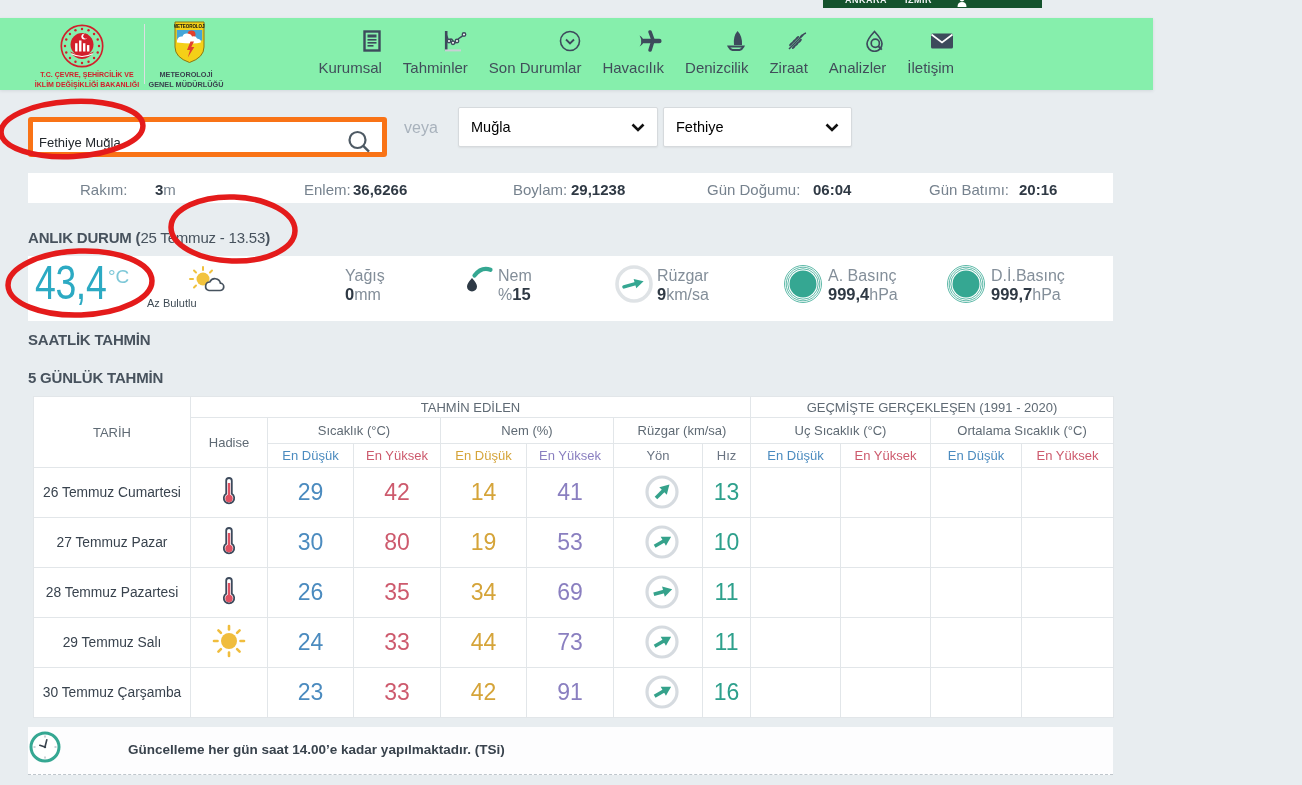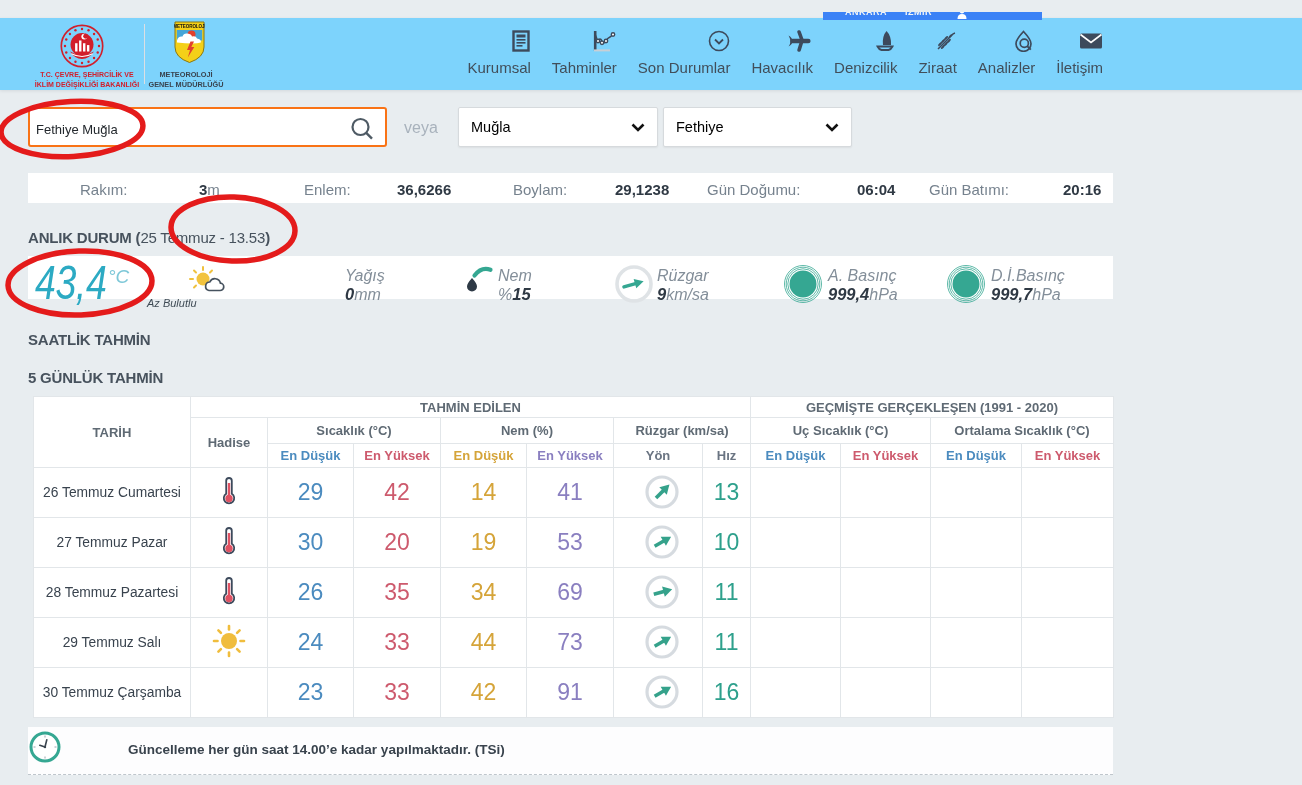--- a/index.html
+++ b/index.html
@@ -1,55 +1,55 @@
 <!DOCTYPE html>
 <html lang="tr"><head>
 <meta charset="utf-8">
 <title>MGM</title>
 <style>
   html,body{margin:0;padding:0;}
   body{font-family:"Liberation Sans",sans-serif;background:#e8edf0;}
   #page{position:relative;width:1302px;height:785px;overflow:hidden;background:#e8edf0;}
   .abs{position:absolute;}
   
-  #hdr{position:absolute;left:0;top:18px;width:1302px;height:72px;background:#7dd3fc;box-shadow:0 1px 3px rgba(60,70,80,.12);}
+  #hdr{position:absolute;left:0;top:18px;width:1153px;height:72px;background:#86efac;box-shadow:0 1px 3px rgba(60,70,80,.12);}
   .mintxt{position:absolute;color:#d21f2b;font-weight:bold;font-size:7.3px;text-align:center;width:110px;line-height:1.35;transform:scaleX(.96);transform-origin:50% 0;}
   .mgmtxt{position:absolute;color:#39434e;font-weight:bold;font-size:7.3px;text-align:center;width:100px;line-height:1.35;}
   #nav{position:absolute;top:11px;right:199px;display:flex;gap:21px;}
   .nitem{display:flex;flex-direction:column;align-items:flex-end;color:#414e5a;font-size:15px;}
   .nitem .ic{height:24px;display:flex;align-items:center;justify-content:center;margin-bottom:6px;}
   
-  #topbar{position:absolute;left:823px;top:12px;width:219px;height:8px;background:#3b82f6;overflow:hidden;}
+  #topbar{position:absolute;left:823px;top:0;width:219px;height:8px;background:#14532d;overflow:hidden;}
   #topbar span{position:absolute;top:-5px;color:#f2f5f7;font-size:9px;font-weight:bold;letter-spacing:.5px;}
   
-  #searchbox{position:absolute;left:28px;top:107px;width:359px;height:40px;background:#fff;border:2px solid #f97316;border-radius:3px;box-sizing:border-box;}
+  #searchbox{position:absolute;left:28px;top:117px;width:359px;height:40px;background:#fff;border:5px solid #f97316;border-radius:3px;box-sizing:border-box;}
   #searchbox .txt{position:absolute;left:6px;top:13px;font-size:13px;color:#23282d;}
   .veya{position:absolute;left:404px;top:119px;font-size:16px;color:#a8b2bc;}
   .sel{position:absolute;top:107px;height:40px;background:#fff;border:1px solid #d6dadd;border-radius:2px;box-sizing:border-box;box-shadow:0 1px 2px rgba(0,0,0,.06);}
   .sel .t{position:absolute;left:12px;top:11px;font-size:14.5px;color:#000;}
   
   #infobar{position:absolute;left:28px;top:173px;width:1085px;height:30px;background:#fff;}
   .il{position:absolute;top:181px;font-size:15px;color:#76828e;}
-  .iv{position:absolute;top:181px;font-size:15px;color:#2f3944;font-weight:bold;margin-left:44px;}
+  .iv{position:absolute;top:181px;font-size:15px;color:#2f3944;font-weight:bold;}
   .iv .u{font-weight:normal;color:#76828e;}
   
   .h1{position:absolute;left:28px;font-size:15px;font-weight:bold;color:#47525d;letter-spacing:-.2px;}
   .h1 .n{font-weight:normal;}
   
-  #anlik{position:absolute;left:28px;top:256px;width:1085px;height:43px;background:#fff;font-style:italic;}
+  #anlik{position:absolute;left:28px;top:256px;width:1085px;height:65px;background:#fff;}
   #temp{position:absolute;left:7px;top:3px;line-height:1;font-size:48px;color:#2caac3;letter-spacing:-.5px;transform:scaleX(.78);transform-origin:0 0;}
   #tempc{position:absolute;left:80px;top:11px;font-size:19px;color:#7ec8d8;line-height:1;}
   
   .wlbl{position:absolute;font-size:16px;color:#838e99;}
   .wval{position:absolute;font-size:16px;color:#838e99;}
   .wval b{color:#2f3944;font-size:16.5px;}
   
   #ftable{position:absolute;left:33px;top:396px;border-collapse:collapse;table-layout:fixed;background:#fff;}
   #ftable th,#ftable td{border:1px solid #e2e6e9;padding:0;text-align:center;font-weight:normal;overflow:hidden;}
-  #ftable th{font-size:13px;color:#5f6a74;font-weight:bold;}
+  #ftable th{font-size:13px;color:#5f6a74;}
   #ftable td.date{font-size:13.8px;color:#39434e;}
   #ftable td.v{font-size:23px;}
   #ftable .cblue{color:#4b8bbf;} #ftable .cred{color:#cd5a6d;} #ftable .camber{color:#d5a439;} #ftable .cpurple{color:#8a7fc0;} #ftable .cteal{color:#2ea08c;} #ftable .cgray{color:#6a7482;}
   
   #foot{position:absolute;left:28px;top:727px;width:1085px;height:47px;background:#fdfdfe;border-bottom:1px dashed #bfc6cc;}
   #foot .t{position:absolute;left:100px;top:15px;font-size:13.5px;font-weight:bold;color:#39434d;}
   #ellipses{position:absolute;left:0;top:0;width:1302px;height:785px;pointer-events:none;}
 </style>
 </head>
 <body>
@@ -339,21 +339,21 @@
           <td></td>
     </tr>
     <tr style="height:50px;">
       <td class="date">27 Temmuz Pazar</td>
       <td><svg width="14" height="30" viewBox="0 0 14 30">
               <path d="M7 2 a2.8 2.8 0 0 1 2.8 2.8 v13 a5.2 5.2 0 1 1 -5.6 0 v-13 A2.8 2.8 0 0 1 7 2z" fill="#fff" stroke="#3d4a5c" stroke-width="1.8"></path>
               <circle cx="7" cy="22.5" r="3.7" fill="#e05263"></circle>
               <rect x="5.8" y="7" width="2.4" height="14" fill="#e05263"></rect>
             </svg></td>
       <td class="v cblue">30</td>
-          <td class="v cred">20</td>
+          <td class="v cred">80</td>
           <td class="v camber">19</td>
           <td class="v cpurple">53</td>
       <td><svg width="34" height="34" viewBox="0 0 34 34" style="margin-left:7px;margin-top:2px;">
               <circle cx="17" cy="17" r="15" fill="none" stroke="#d6dbe0" stroke-width="3.2"></circle>
               <g transform="rotate(-30 17 17)">
                 <path d="M8.5 17 h11.5" stroke="#35a28b" stroke-width="3.6" stroke-linecap="butt"></path>
                 <path d="M18.5 11.7 L27.5 17 L18.5 22.3 z" fill="#35a28b"></path>
               </g>
             </svg></td>
       <td class="v cteal">10</td>

